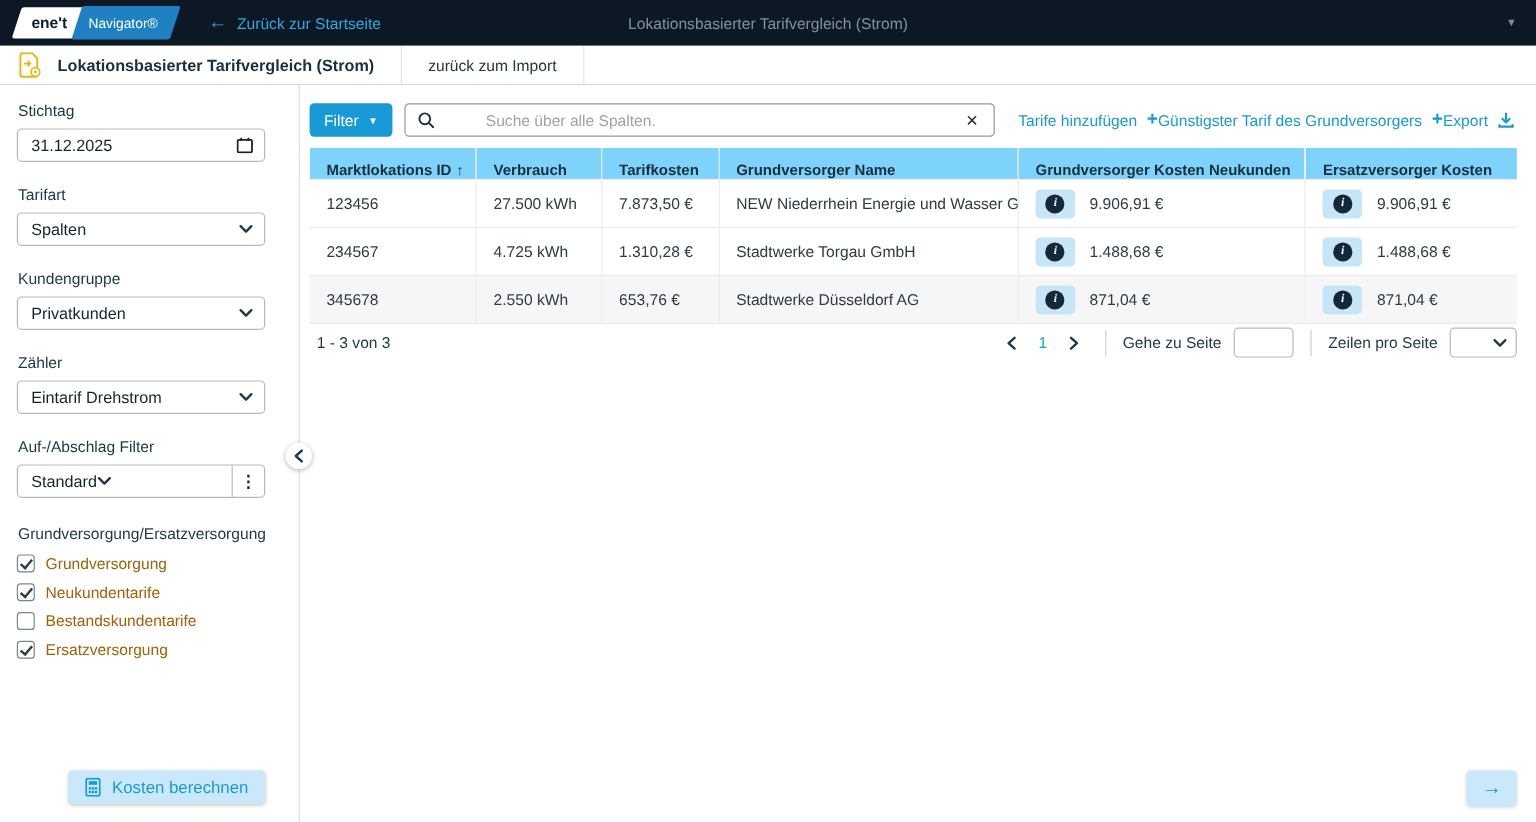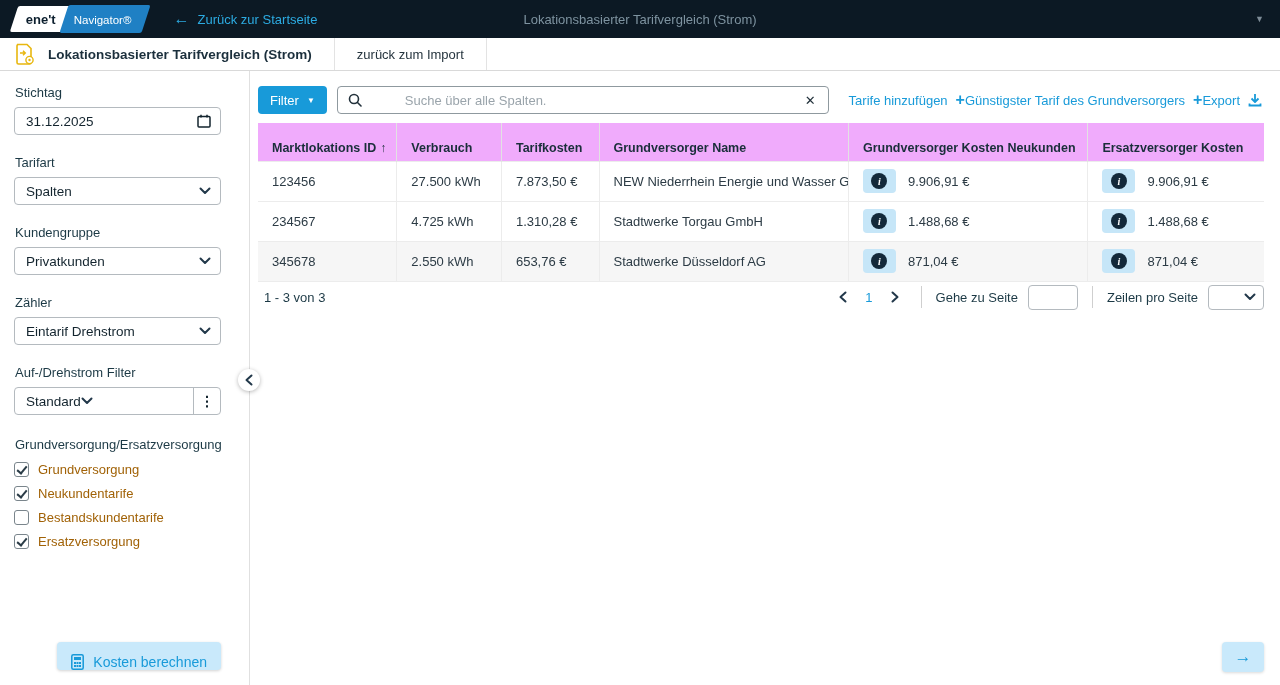--- a/index.html
+++ b/index.html
@@ -44,40 +44,40 @@
   .cb-group-label { color:#1c3945; font-size:13px; margin:22px 0 10px 1px; }
   .cb-item { display:flex; align-items:center; gap:9px; margin-bottom:9px; cursor:pointer; }
   .cb-item.indent1 { }
   .cb-box { width:15px; height:15px; border:1.5px solid #7a858c; border-radius:3px; position:relative; background:#fff; flex-shrink:0; }
   .cb-item.checked .cb-box::after { content:""; position:absolute; left:4px; top:0.5px; width:4px; height:8px;
     border:solid #2b3c47; border-width:0 2px 2px 0; transform:rotate(40deg); }
   .cb-label { font-size:13px; color:#a16207; }
   .collapse-handle { position:absolute; right:-11px; top:298px; width:22px; height:22px; border-radius:50%; background:#fff;
     box-shadow:0 1px 4px rgba(0,0,0,.28); display:flex; align-items:center; justify-content:center; cursor:pointer; z-index:5; }
   .calc-btn { position:absolute; bottom:15px; right:28px; height:28px; background:#c9e9fb; border:none; border-radius:4px;
-    color:#189ad9; font-size:14px; font-family:inherit; display:flex; align-items:flex-end; gap:9px; padding:0 14px;
+    color:#189ad9; font-size:14px; font-family:inherit; display:flex; align-items:center; gap:9px; padding:0 14px;
     cursor:pointer; box-shadow:0 1px 3px rgba(0,0,0,.18); }
 
   
   .main { flex:1; position:relative; padding:15px 16px 0 8px; background:#fff; overflow:hidden; }
   .toolbar { display:flex; align-items:center; }
   .filter-btn { height:28px; background:#189ad9; color:#fff; border:none; border-radius:4px; font-size:13px; font-family:inherit;
     display:flex; align-items:center; gap:8px; padding:0 12px; cursor:pointer; }
   .filter-caret { font-size:8px; }
   .searchbox { flex:1; height:28px; border:1px solid #8f999f; border-radius:4px; display:flex; align-items:center; margin-left:10px; padding:0 10px; background:#fff;gap:35px; }
   .searchbox input { flex:1; border:none; outline:none; font-size:13px; font-family:inherit; color:#23323c; margin-left:8px; background:transparent; }
   .searchbox input::placeholder { color:#9aa4ab; }
   .search-clear { color:#23323c; font-size:13px; cursor:pointer; padding:0 2px; }
   .toolbar-links { display:flex; align-items:center; margin-left:20px; margin-right:2px; }
   .tlink { display:flex; align-items:center; gap:8px; color:#189ad9; font-size:13px; cursor:pointer; white-space:nowrap; }
   .tlink .plus { font-size:16px; font-weight:bold; }
 
   
   table.grid { width:100%; border-collapse:collapse; margin-top:9px; table-layout:fixed; }
-  .grid th { background:#f0abfc; color:#1a2e3a; font-size:12.5px; font-weight:bold; text-align:left; height:38px;
+  .grid th { background:#7dd3fc; color:#1a2e3a; font-size:12.5px; font-weight:bold; text-align:left; height:26px;
     padding:12px 10px 0 14px; border-left:1px solid #e2e2e2; white-space:nowrap; overflow:hidden; }
   .grid th:first-child { border-left:none; }
   .grid td { height:40px; font-size:13px; color:#2c3b45; padding:0 10px 0 14px; border-top:1px solid #ececec;
     border-left:1px solid #ececec; white-space:nowrap; overflow:hidden; }
   .grid td:first-child { border-left:none; }
   .grid tbody tr:nth-child(3) { background:#f6f6f6; }
   .grid tbody tr:last-child td { border-bottom:1px solid #ececec; }
   .sort-arrow { font-size:12px; margin-left:4px; }
   .cost-cell { display:flex; align-items:center; gap:12px; }
   .info-chip { width:33px; height:24px; background:#c6e6f8; border-radius:4px; display:flex; align-items:center; justify-content:center; cursor:pointer; flex-shrink:0; }
@@ -164,21 +164,21 @@
     </div>
 
     <div class="fld-label fld-gap">Zähler</div>
     <div class="inputbox">
       <span class="flex1">Eintarif Drehstrom</span>
       <svg width="12" height="8" viewBox="0 0 12 8">
           <polyline class="chev" points="1.5,1.5 6,6 10.5,1.5"></polyline>
         </svg>
     </div>
 
-    <div class="fld-label fld-gap">Auf-/Drehstrom Filter</div>
+    <div class="fld-label fld-gap">Auf-/Abschlag Filter</div>
     <div class="combo-row">
       <div class="sel">
         <span class="flex1">Standard</span>
         <svg width="12" height="8" viewBox="0 0 12 8">
             <polyline class="chev" points="1.5,1.5 6,6 10.5,1.5"></polyline>
           </svg>
       </div>
       <div class="kebab">⋮</div>
     </div>
 

